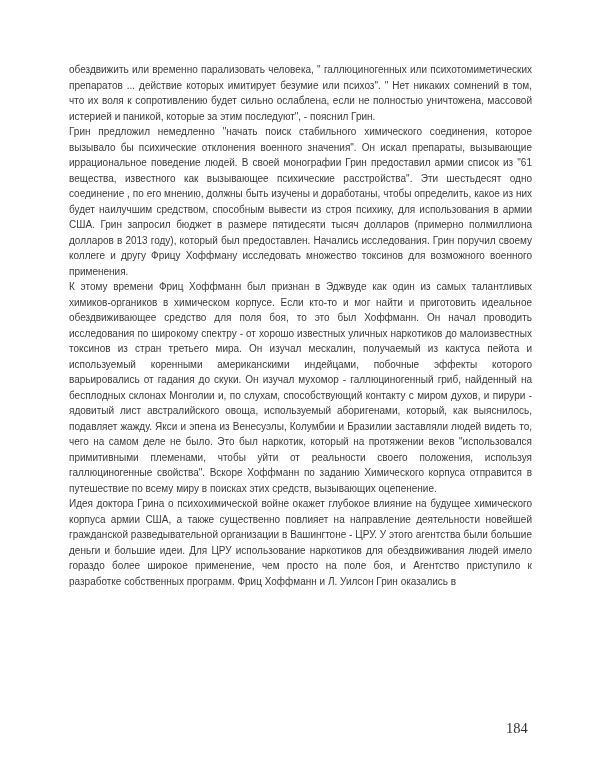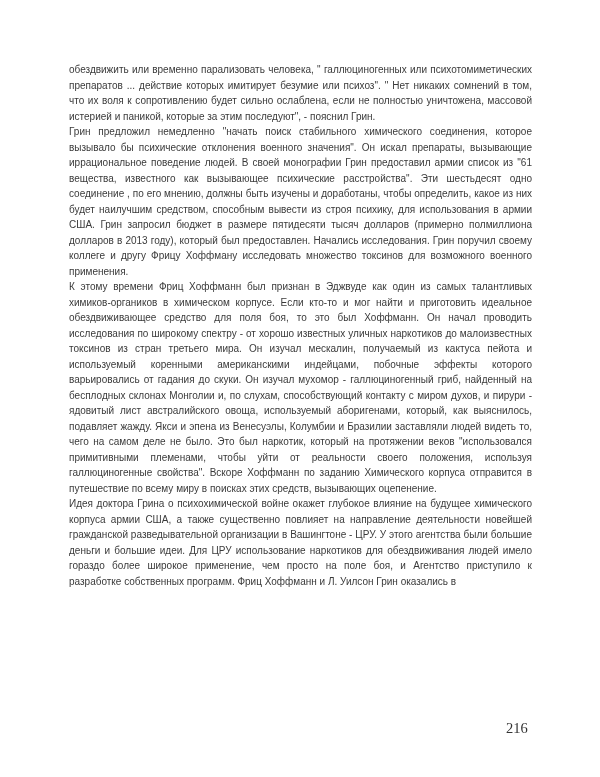--- a/index.html
+++ b/index.html
@@ -52,14 +52,14 @@
 </head>
 <body>
 
 <div class="page">
   <div class="text-block">
     <p>обездвижить или временно парализовать человека, " галлюциногенных или психотомиметических препаратов ... действие которых имитирует безумие или психоз". " Нет никаких сомнений в том, что их воля к сопротивлению будет сильно ослаблена, если не полностью уничтожена, массовой истерией и паникой, которые за этим последуют", - пояснил Грин.</p>
     <p>Грин предложил немедленно "начать поиск стабильного химического соединения, которое вызывало бы психические отклонения военного значения". Он искал препараты, вызывающие иррациональное поведение людей. В своей монографии Грин предоставил армии список из "61 вещества, известного как вызывающее психические расстройства". Эти шестьдесят одно соединение , по его мнению, должны быть изучены и доработаны, чтобы определить, какое из них будет наилучшим средством, способным вывести из строя психику, для использования в армии США. Грин запросил бюджет в размере пятидесяти тысяч долларов (примерно полмиллиона долларов в 2013 году), который был предоставлен. Начались исследования. Грин поручил своему коллеге и другу Фрицу Хоффману исследовать множество токсинов для возможного военного применения.</p>
     <p>К этому времени Фриц Хоффманн был признан в Эджвуде как один из самых талантливых химиков-органиков в химическом корпусе. Если кто-то и мог найти и приготовить идеальное обездвиживающее средство для поля боя, то это был Хоффманн. Он начал проводить исследования по широкому спектру - от хорошо известных уличных наркотиков до малоизвестных токсинов из стран третьего мира. Он изучал мескалин, получаемый из кактуса пейота и используемый коренными американскими индейцами, побочные эффекты которого варьировались от гадания до скуки. Он изучал мухомор - галлюциногенный гриб, найденный на бесплодных склонах Монголии и, по слухам, способствующий контакту с миром духов, и пирури - ядовитый лист австралийского овоща, используемый аборигенами, который, как выяснилось, подавляет жажду. Якси и эпена из Венесуэлы, Колумбии и Бразилии заставляли людей видеть то, чего на самом деле не было. Это был наркотик, который на протяжении веков "использовался примитивными племенами, чтобы уйти от реальности своего положения, используя галлюциногенные свойства". Вскоре Хоффманн по заданию Химического корпуса отправится в путешествие по всему миру в поисках этих средств, вызывающих оцепенение.</p>
     <p>Идея доктора Грина о психохимической войне окажет глубокое влияние на будущее химического корпуса армии США, а также существенно повлияет на направление деятельности новейшей гражданской разведывательной организации в Вашингтоне - ЦРУ. У этого агентства были большие деньги и большие идеи. Для ЦРУ использование наркотиков для обездвиживания людей имело гораздо более широкое применение, чем просто на поле боя, и Агентство приступило к разработке собственных программ. Фриц Хоффманн и Л. Уилсон Грин оказались в</p>
   </div>
-  <div class="page-number">216</div>
+  <div class="page-number">184</div>
 </div>
 
 </body></html>

